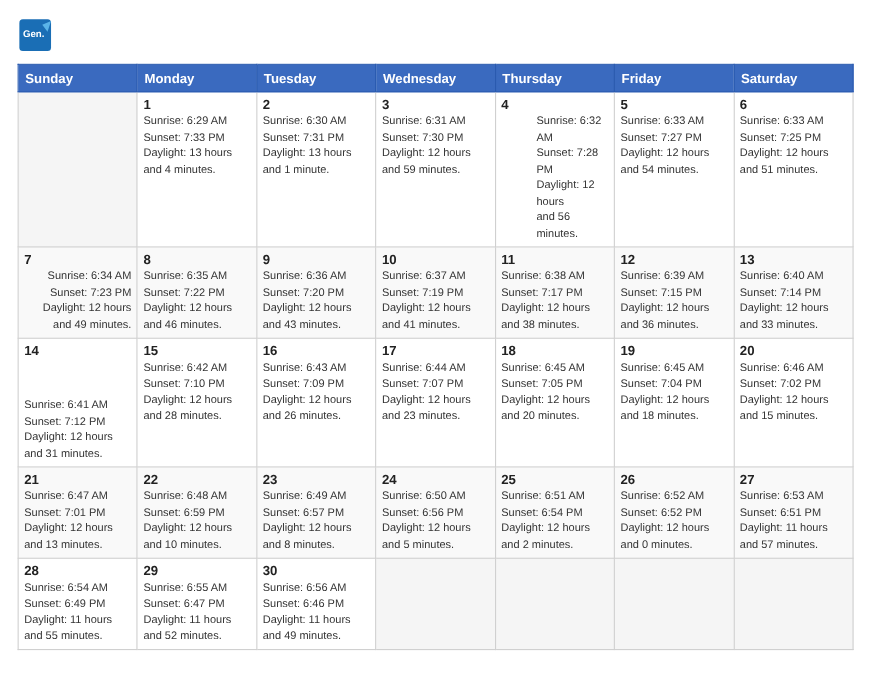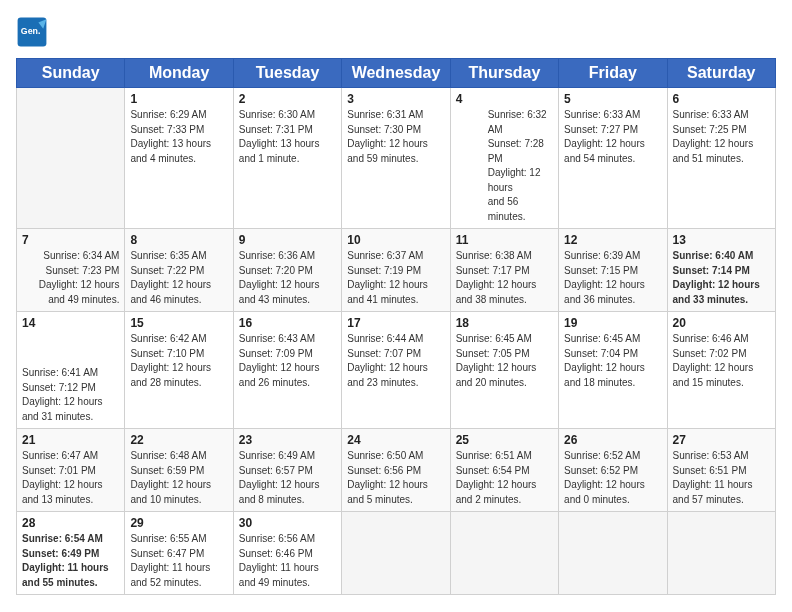--- a/index.html
+++ b/index.html
@@ -49,24 +49,24 @@
     }
     .calendar {
       width: 100%;
       border-collapse: collapse;
       font-size: 10.5px;
     }
     .calendar thead th {
       background-color: #3a6abf;
       color: #fff;
       font-weight: bold;
-      font-size: 16px;
+      font-size: 12px;
       padding: 5px 6px;
       border: 1px solid #2a5aaf;
-      text-align: center;
+      text-align: left;
     }
     .calendar tbody td {
       border: 1px solid #d0d0d0;
       vertical-align: top;
       padding: 4px 5px;
       width: calc(100% / 7);
       min-height: 80px;
       background: #fff;
     }
     .calendar tbody tr:nth-child(even) td {
@@ -205,21 +205,21 @@
         </td>
         <td>
           <span class="day-number">12</span>
           <div class="day-info" style="white-space: pre-line;">Sunrise: 6:39 AM
 Sunset: 7:15 PM
 Daylight: 12 hours
 and 36 minutes.</div>
         </td>
         <td>
           <span class="day-number">13</span>
-          <div class="day-info" style="white-space: pre-line; font-weight: bold;">Sunrise: 6:40 AM
+          <div class="day-info" style="white-space: pre-line;">Sunrise: 6:40 AM
 Sunset: 7:14 PM
 Daylight: 12 hours
 and 33 minutes.</div>
         </td>
       </tr>
       <tr>
         <td>
           <span class="day-number">14</span>
           <div class="day-info" style="white-space: pre-line; margin-top: 36px;">Sunrise: 6:41 AM
 Sunset: 7:12 PM
@@ -316,21 +316,21 @@
           <span class="day-number">27</span>
           <div class="day-info" style="white-space: pre-line;">Sunrise: 6:53 AM
 Sunset: 6:51 PM
 Daylight: 11 hours
 and 57 minutes.</div>
         </td>
       </tr>
       <tr>
         <td>
           <span class="day-number">28</span>
-          <div class="day-info" style="white-space: pre-line; font-weight: bold;">Sunrise: 6:54 AM
+          <div class="day-info" style="white-space: pre-line;">Sunrise: 6:54 AM
 Sunset: 6:49 PM
 Daylight: 11 hours
 and 55 minutes.</div>
         </td>
         <td>
           <span class="day-number">29</span>
           <div class="day-info" style="white-space: pre-line;">Sunrise: 6:55 AM
 Sunset: 6:47 PM
 Daylight: 11 hours
 and 52 minutes.</div>

